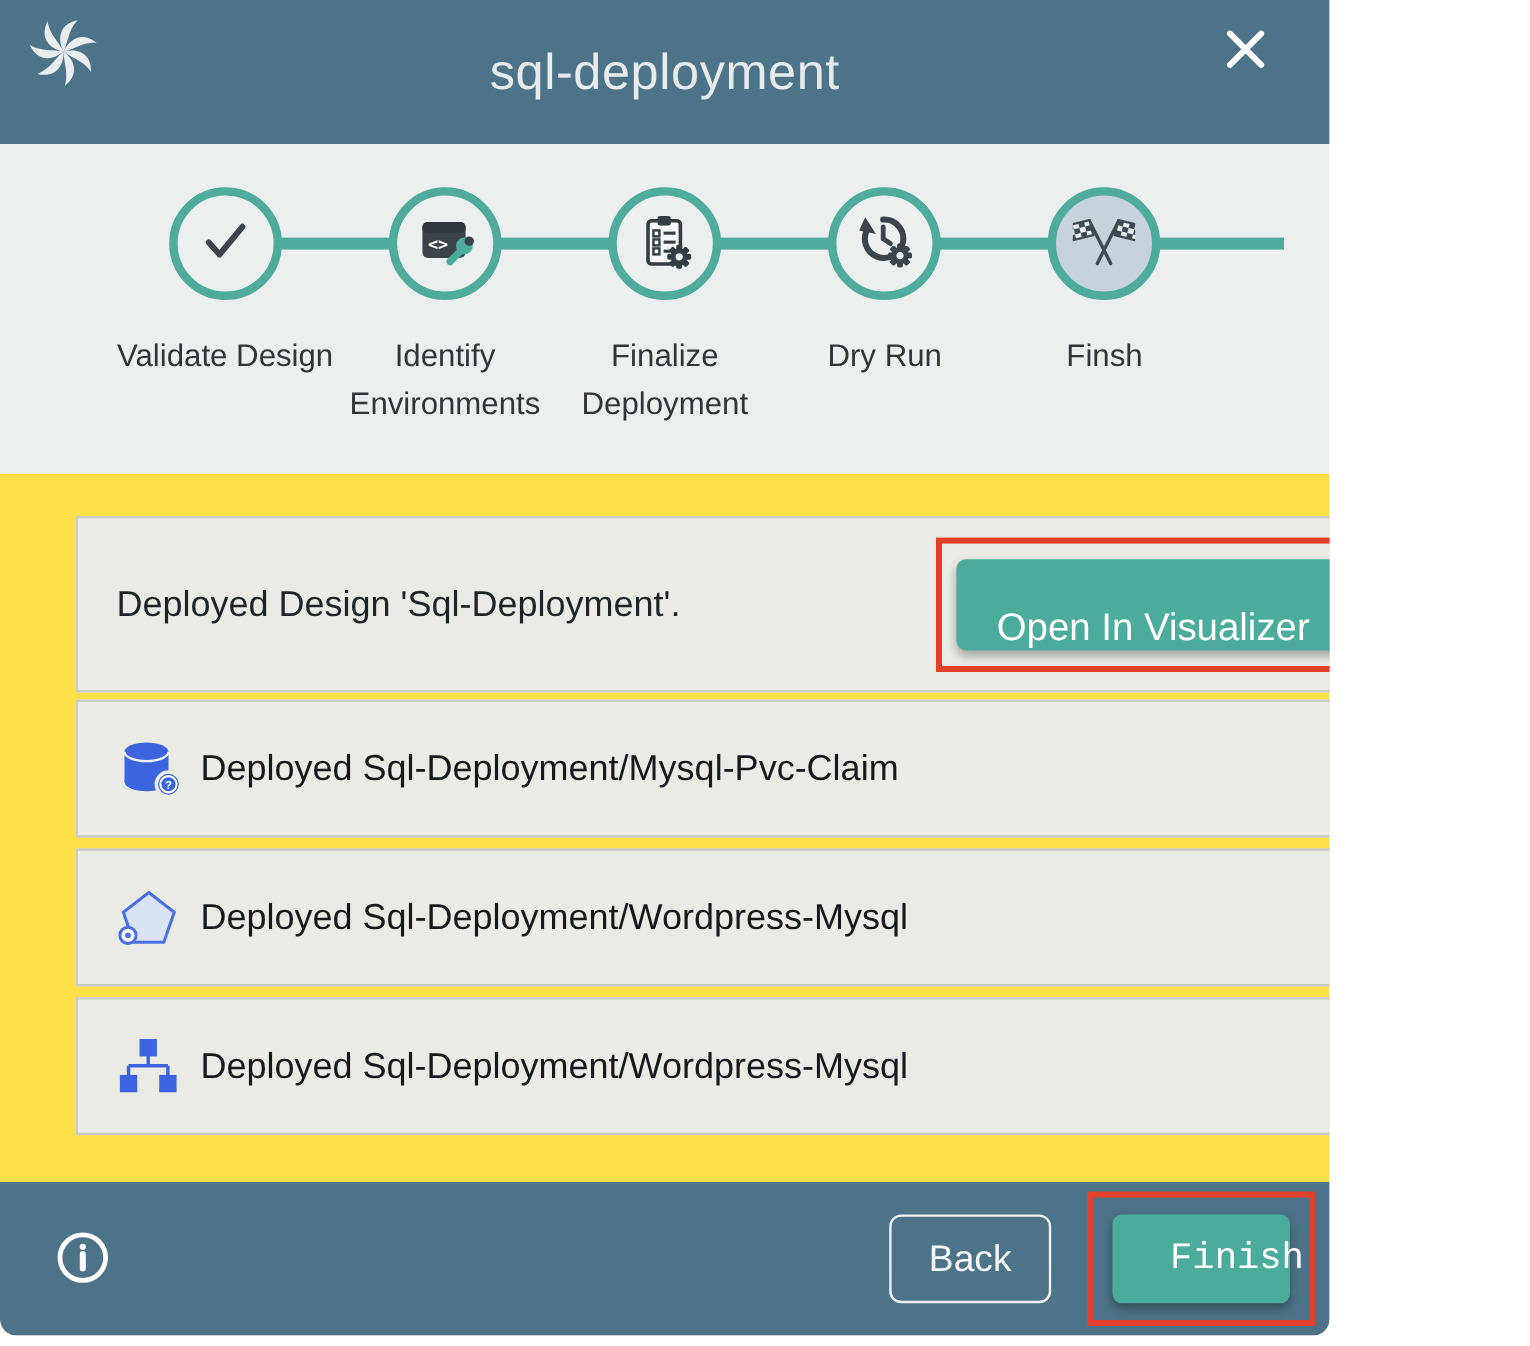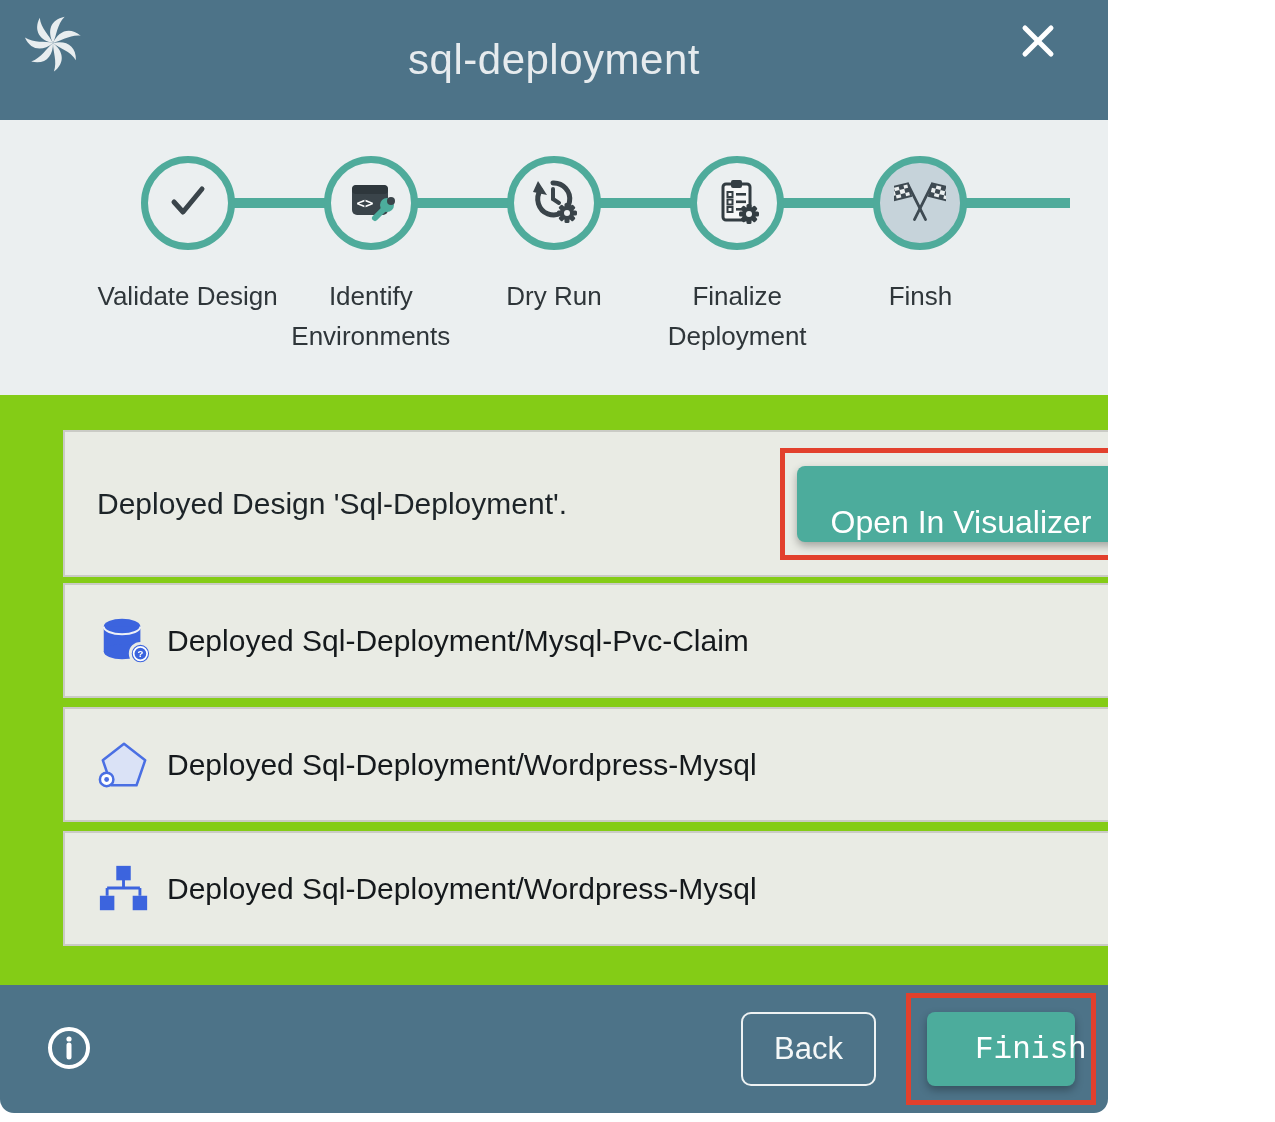--- a/index.html
+++ b/index.html
@@ -44,21 +44,21 @@
     width:94px;height:94px;box-sizing:border-box;border:7px solid #4fab9b;
     border-radius:50%;background:#ebeff0;display:flex;align-items:center;
     justify-content:center;
   }
   .step-circle.active{background:#c6d3da;}
   .step-label{
     margin-top:26px;font-size:26px;line-height:40px;color:#2f363a;
     text-align:center;max-width:185px;
   }
   
-  .content{flex:1;background:#84cc16;padding:35px 63px 0;}
+  .content{flex:1;background:#fde047;padding:35px 63px 0;}
   .row{
     box-sizing:border-box;width:1149px;background:#e9ebe4;
     border:2px solid #cacbc5;display:flex;align-items:center;
   }
   .row-message{
     height:147px;justify-content:space-between;
     padding:0 16px 0 32px;margin-bottom:6px;
   }
   .row-item{height:115px;padding:0 32px;margin-bottom:9px;}
   .msg-text{font-size:30px;color:#1d2428;}
@@ -163,20 +163,50 @@
               <rect x="5" y="8" width="36" height="30" rx="5" fill="#3a444a"></rect>
               <rect x="5" y="8" width="36" height="9" rx="4" fill="#2e373c"></rect>
               <text x="18" y="31" font-family="'DejaVu Sans Mono',monospace" font-size="14" font-weight="bold" fill="#ffffff" text-anchor="middle">&lt;&gt;</text>
               <line x1="28" y1="41" x2="38" y2="31" stroke="#4cac9c" stroke-width="6" stroke-linecap="round"></line>
               <circle cx="40" cy="28" r="7" fill="#4cac9c"></circle>
               <circle cx="44" cy="24" r="4" fill="#3a444a"></circle>
             </svg>
           </span>
         </div>
         <div class="step-label">Identify Environments</div>
+      </div>
+
+      <div class="step">
+        <div class="step-circle">
+          <span>
+            <svg viewBox="0 0 48 48" width="48" height="48">
+              <rect x="10" y="7" width="27" height="36" rx="3" fill="#f6f7f7" stroke="#333d42" stroke-width="3"></rect>
+              <rect x="18" y="3" width="11" height="8" rx="2" fill="#333d42"></rect>
+              <g stroke="#333d42" stroke-width="2" fill="none">
+                <rect x="14.5" y="15" width="5" height="5"></rect>
+                <rect x="14.5" y="22.5" width="5" height="5"></rect>
+                <rect x="14.5" y="30" width="5" height="5"></rect>
+              </g>
+              <g fill="#333d42">
+                <rect x="23" y="16" width="10" height="2.6"></rect>
+                <rect x="23" y="23.5" width="10" height="2.6"></rect>
+                <rect x="23" y="31" width="10" height="2.6"></rect>
+              </g>
+              <g fill="#333d42">
+                <rect x="33.5" y="27" width="5" height="20" rx="1.5"></rect>
+                <rect x="26" y="34.5" width="20" height="5" rx="1.5"></rect>
+                <rect x="33.5" y="27" width="5" height="20" rx="1.5" transform="rotate(45,36,37)"></rect>
+                <rect x="33.5" y="27" width="5" height="20" rx="1.5" transform="rotate(-45,36,37)"></rect>
+                <circle cx="36" cy="37" r="7"></circle>
+              </g>
+              <circle cx="36" cy="37" r="3" fill="#ebeff0"></circle>
+            </svg>
+          </span>
+        </div>
+        <div class="step-label">Finalize Deployment</div>
       </div>
 
       <div class="step">
         <div class="step-circle">
           <span>
             <svg viewBox="0 0 48 48" width="48" height="48">
               <path d="M10.5 13 A16 16 0 1 0 23 6" fill="none" stroke="#3a444a" stroke-width="5" stroke-linecap="round"></path>
               <polygon points="3,15 17,18 8,4" fill="#3a444a"></polygon>
               <line x1="23" y1="22" x2="23" y2="12" stroke="#3a444a" stroke-width="4" stroke-linecap="round"></line>
               <line x1="23" y1="22" x2="29" y2="26" stroke="#3a444a" stroke-width="4" stroke-linecap="round"></line>
@@ -185,50 +215,20 @@
                 <rect x="27" y="33.5" width="20" height="5" rx="1.5"></rect>
                 <rect x="34.5" y="26" width="5" height="20" rx="1.5" transform="rotate(45,37,36)"></rect>
                 <rect x="34.5" y="26" width="5" height="20" rx="1.5" transform="rotate(-45,37,36)"></rect>
                 <circle cx="37" cy="36" r="7"></circle>
               </g>
               <circle cx="37" cy="36" r="3" fill="#ebeff0"></circle>
             </svg>
           </span>
         </div>
         <div class="step-label">Dry Run</div>
-      </div>
-
-      <div class="step">
-        <div class="step-circle">
-          <span>
-            <svg viewBox="0 0 48 48" width="48" height="48">
-              <rect x="10" y="7" width="27" height="36" rx="3" fill="#f6f7f7" stroke="#333d42" stroke-width="3"></rect>
-              <rect x="18" y="3" width="11" height="8" rx="2" fill="#333d42"></rect>
-              <g stroke="#333d42" stroke-width="2" fill="none">
-                <rect x="14.5" y="15" width="5" height="5"></rect>
-                <rect x="14.5" y="22.5" width="5" height="5"></rect>
-                <rect x="14.5" y="30" width="5" height="5"></rect>
-              </g>
-              <g fill="#333d42">
-                <rect x="23" y="16" width="10" height="2.6"></rect>
-                <rect x="23" y="23.5" width="10" height="2.6"></rect>
-                <rect x="23" y="31" width="10" height="2.6"></rect>
-              </g>
-              <g fill="#333d42">
-                <rect x="33.5" y="27" width="5" height="20" rx="1.5"></rect>
-                <rect x="26" y="34.5" width="20" height="5" rx="1.5"></rect>
-                <rect x="33.5" y="27" width="5" height="20" rx="1.5" transform="rotate(45,36,37)"></rect>
-                <rect x="33.5" y="27" width="5" height="20" rx="1.5" transform="rotate(-45,36,37)"></rect>
-                <circle cx="36" cy="37" r="7"></circle>
-              </g>
-              <circle cx="36" cy="37" r="3" fill="#ebeff0"></circle>
-            </svg>
-          </span>
-        </div>
-        <div class="step-label">Finalize Deployment</div>
       </div>
 
       <div class="step">
         <div class="step-circle active">
           <span>
             <svg viewBox="0 0 56 48" width="52" height="48">
               <line x1="34" y1="44" x2="15" y2="6" stroke="#3e4a52" stroke-width="3" stroke-linecap="round"></line>
               <line x1="22" y1="44" x2="41" y2="6" stroke="#3e4a52" stroke-width="3" stroke-linecap="round"></line>
               <g transform="translate(15,5) rotate(-14)">
                 <rect x="-21" y="0" width="21" height="14" fill="#ebeff0" stroke="#3e4a52" stroke-width="2"></rect>

